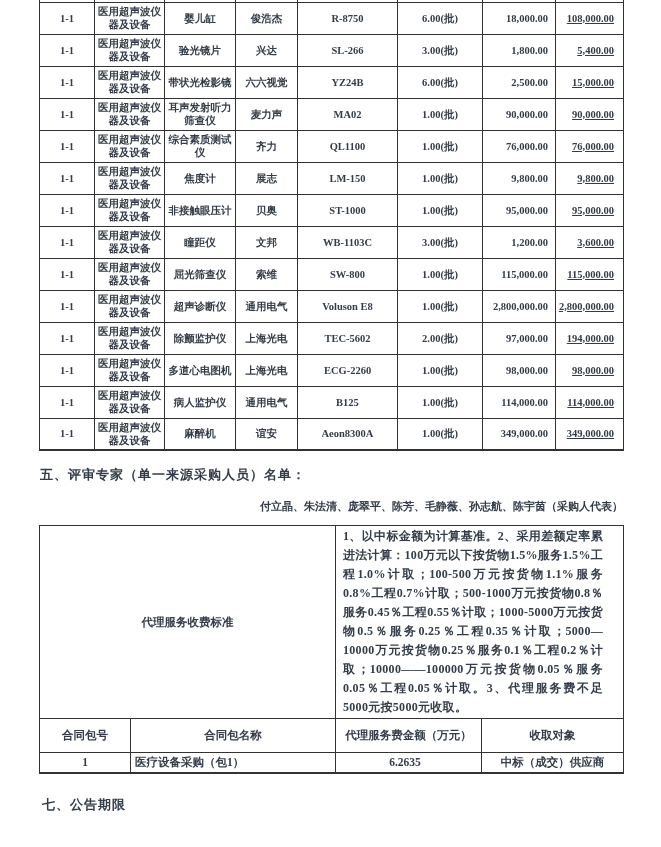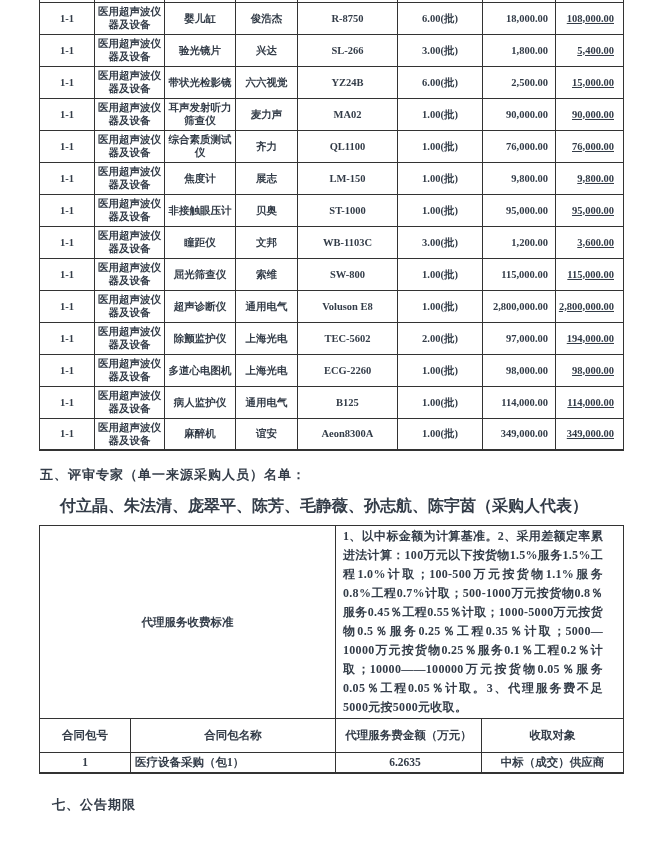--- a/index.html
+++ b/index.html
@@ -36,26 +36,27 @@
   
   .h-section {
     font-size: 13px;
     font-weight: bold;
     letter-spacing: 1px;
     line-height: 17px;
     margin: 0;
   }
   .h5 { margin: 15px 0 16px 1px; }
   .h6 { margin: 17px 0 0 1px; }
-  .h7 { margin: 22px 0 0 13px; }
+  .h7 { margin: 22px 0 0 3px; }
   .body-line {
-    font-size: 16px;
+    font-size: 11px;
     font-weight: bold;
     line-height: 14px;
     margin: 9px 0 0 21px;
+    text-align: right;
   }
 
   
   .fee { width: 584px; margin-top: 12px; border-bottom: 2px solid #333; }
   .fee td {
     border: 1px solid #333;
     font-weight: bold;
     overflow: hidden;
   }
   .fee .fee-label-cell {

